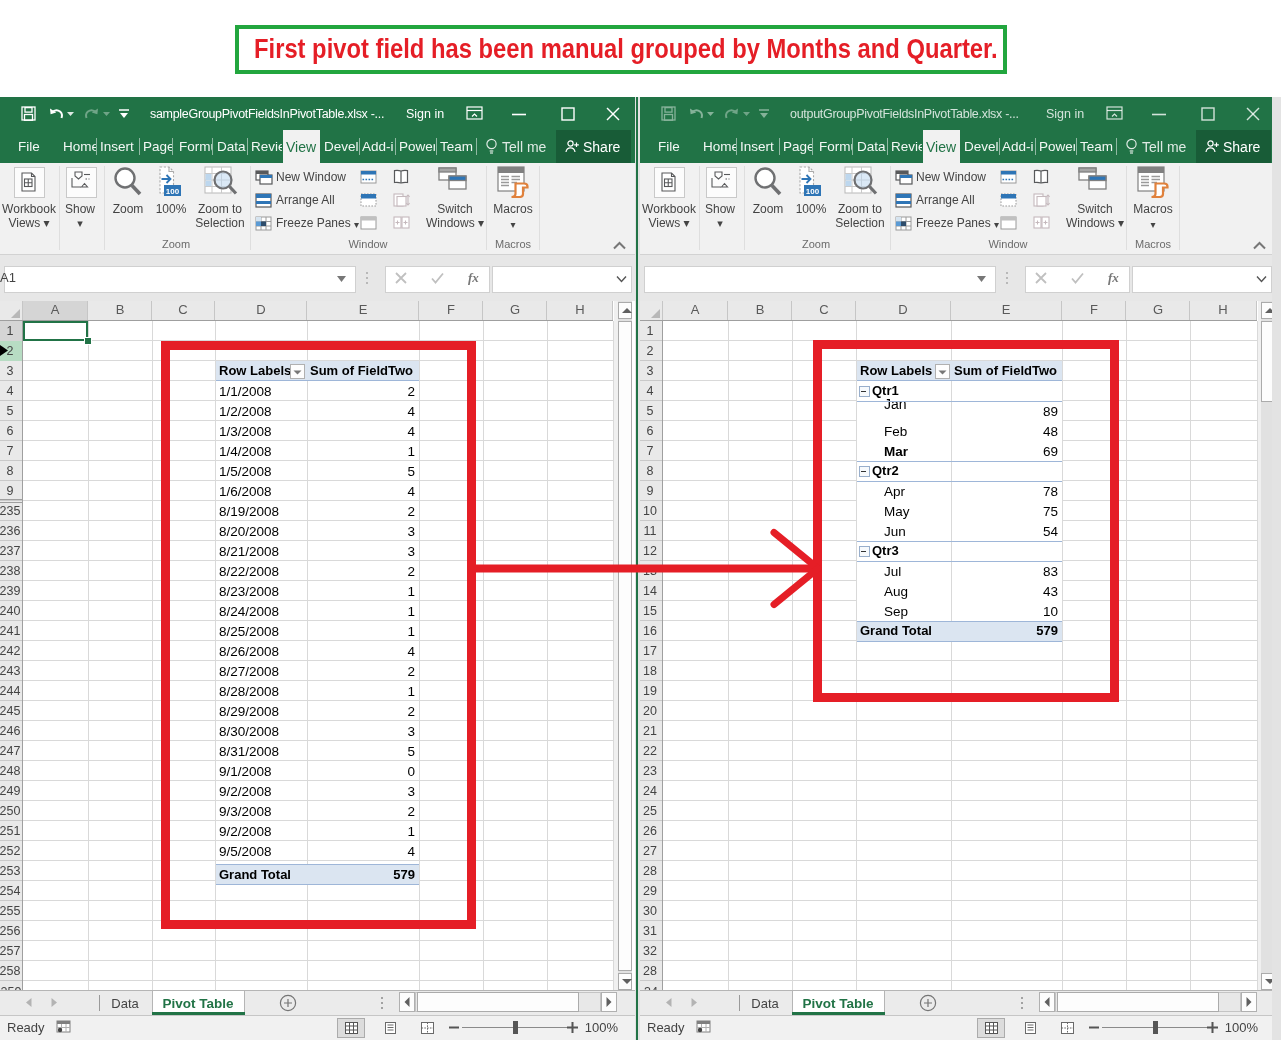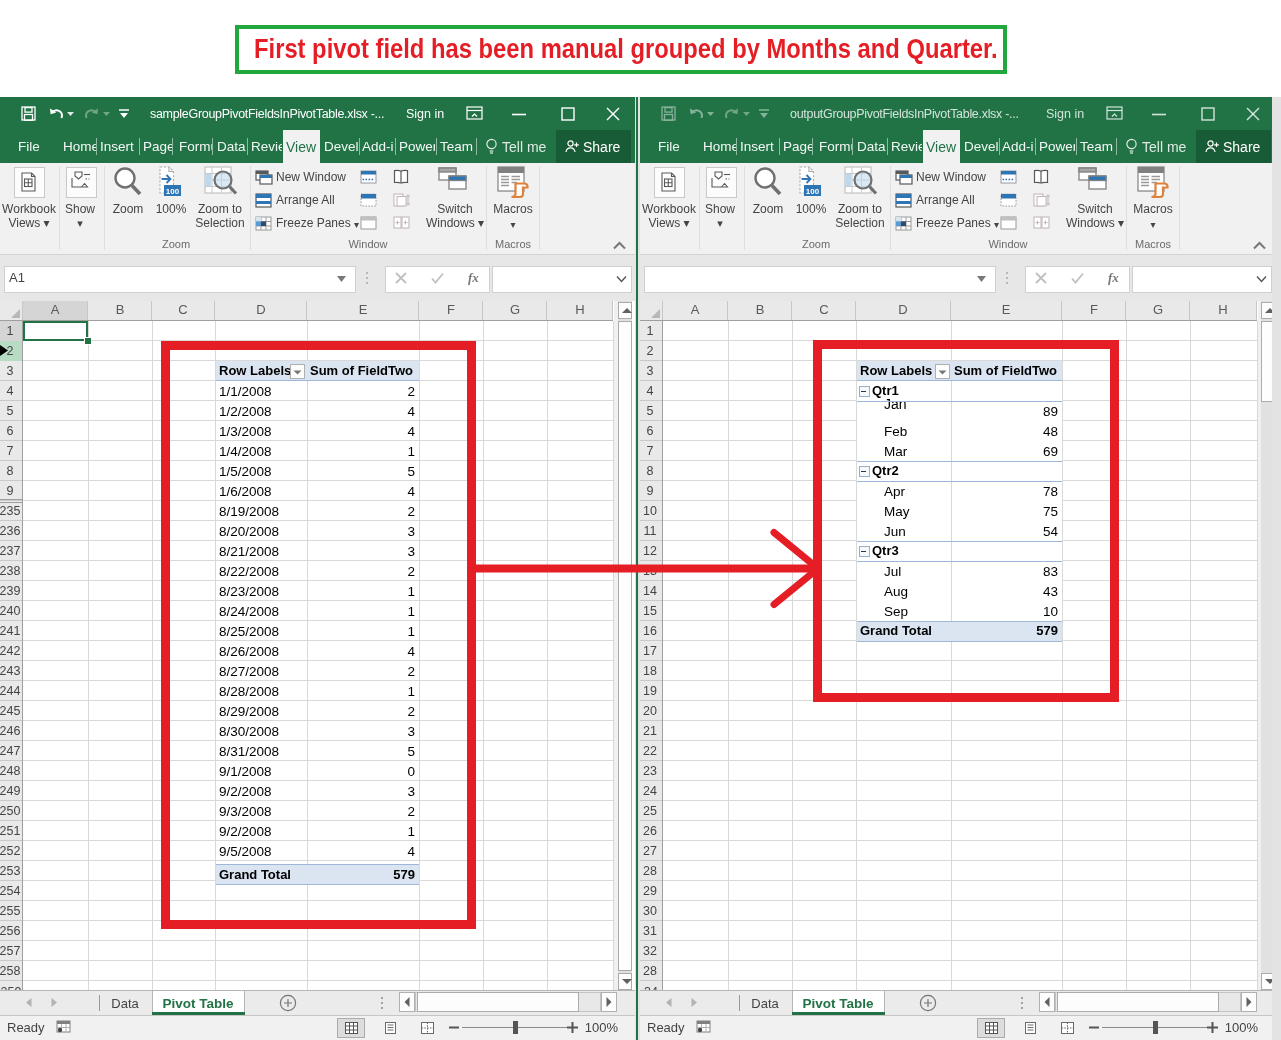--- a/index.html
+++ b/index.html
@@ -234,21 +234,21 @@
       </g>
       <path d="M18.5 17.5 L27 17.5 Q30.5 17.5 30.5 20.5 L30.5 21.5 L26 21.5 L26 28 Q26 31 22.5 31 L14.5 31 Q18.5 31 18.5 27.5 Z" fill="#fff" stroke="#e0813c" stroke-width="2.2"></path>
     </svg>
 <div class="ab" style="left:363px;top:203px;width:300px;text-align:center;white-space:nowrap;font-size:12px;color:#444;">Macros</div>
 <div class="ab" style="left:363px;top:219px;width:300px;text-align:center;white-space:nowrap;font-size:10px;color:#444;">▾</div>
 <svg class="ab" style="left:613px;top:241px;" width="13" height="9" viewBox="0 0 13 9">
       <path d="M1 7.5 L6.5 2 L12 7.5" fill="none" stroke="#777" stroke-width="2"></path>
     </svg>
 <div class="ab" style="left:0px;top:255px;width:635px;height:46px;background:#e7e7e7;"></div>
 <div class="ab" style="left:4px;top:266px;width:350px;height:25px;background:#fff;border:1px solid #d0d0d0;"></div>
-<div class="ab" style="left:9px;top:271px;white-space:nowrap;font-size:13px;color:#444;">A1</div>
+<div class="ab" style="left:0;top:271px;white-space:nowrap;font-size:13px;color:#444;">A1</div>
 <svg class="ab" style="left:337px;top:276px;" width="10" height="7" viewBox="0 0 10 7">
       <path d="M0 0 L9 0 L4.5 6 Z" fill="#777"></path>
     </svg>
 <div class="ab" style="left:366px;top:272px;width:2px;height:2px;background:#a9a9a9;border-radius:50%;"></div>
 <div class="ab" style="left:366px;top:277px;width:2px;height:2px;background:#a9a9a9;border-radius:50%;"></div>
 <div class="ab" style="left:366px;top:282px;width:2px;height:2px;background:#a9a9a9;border-radius:50%;"></div>
 <div class="ab" style="left:385px;top:266px;width:103px;height:25px;background:#fff;border:1px solid #d0d0d0;"></div>
 <svg class="ab" style="left:395px;top:272px;" width="12" height="12" viewBox="0 0 12 12">
       <g stroke="#c0c0c0" stroke-width="1.8">
         <path d="M1 1 L11 11 M11 1 L1 11"></path>
@@ -820,21 +820,21 @@
       <path d="M0.5 0.5 L8.5 0.5 L4.5 4.5 Z" fill="#777"></path>
     </svg>
 <div class="ab" style="left:954px;top:364px;white-space:nowrap;font-size:13px;font-weight:bold;color:#000;">Sum of FieldTwo</div>
 <div class="ab" style="left:859px;top:386px;width:11px;height:11px;background:#f6f9fc;border:1px solid #98aecb;box-sizing:border-box;"></div>
 <div class="ab" style="left:861px;top:391px;width:5px;height:1px;background:#333;"></div>
 <div class="ab" style="left:872px;top:384px;white-space:nowrap;font-size:13px;font-weight:bold;color:#000;">Qtr1</div>
 <div class="ab" style="left:884px;top:396px;white-space:nowrap;font-size:14px;color:#000000;">Jan</div>
 <div class="ab" style="left:758px;top:404px;width:300px;text-align:right;white-space:nowrap;font-size:13.5px;color:#000;">89</div>
 <div class="ab" style="left:884px;top:424px;white-space:nowrap;font-size:13.5px;color:#000;">Feb</div>
 <div class="ab" style="left:758px;top:424px;width:300px;text-align:right;white-space:nowrap;font-size:13.5px;color:#000;">48</div>
-<div class="ab" style="left:884px;top:444px;white-space:nowrap;font-size:13.5px;color:#000;">Mar</div>
+<div class="ab" style="left:884px;top:444px;white-space:nowrap;font-size:13.5px;color:#000;font-weight:bold;">Mar</div>
 <div class="ab" style="left:758px;top:444px;width:300px;text-align:right;white-space:nowrap;font-size:13.5px;color:#000;">69</div>
 <div class="ab" style="left:859px;top:466px;width:11px;height:11px;background:#f6f9fc;border:1px solid #98aecb;box-sizing:border-box;"></div>
 <div class="ab" style="left:861px;top:471px;width:5px;height:1px;background:#333;"></div>
 <div class="ab" style="left:872px;top:464px;white-space:nowrap;font-size:13px;font-weight:bold;color:#000;">Qtr2</div>
 <div class="ab" style="left:884px;top:484px;white-space:nowrap;font-size:13.5px;color:#000;">Apr</div>
 <div class="ab" style="left:758px;top:484px;width:300px;text-align:right;white-space:nowrap;font-size:13.5px;color:#000;">78</div>
 <div class="ab" style="left:884px;top:504px;white-space:nowrap;font-size:13.5px;color:#000;">May</div>
 <div class="ab" style="left:758px;top:504px;width:300px;text-align:right;white-space:nowrap;font-size:13.5px;color:#000;">75</div>
 <div class="ab" style="left:884px;top:524px;white-space:nowrap;font-size:13.5px;color:#000;">Jun</div>
 <div class="ab" style="left:758px;top:524px;width:300px;text-align:right;white-space:nowrap;font-size:13.5px;color:#000;">54</div>

